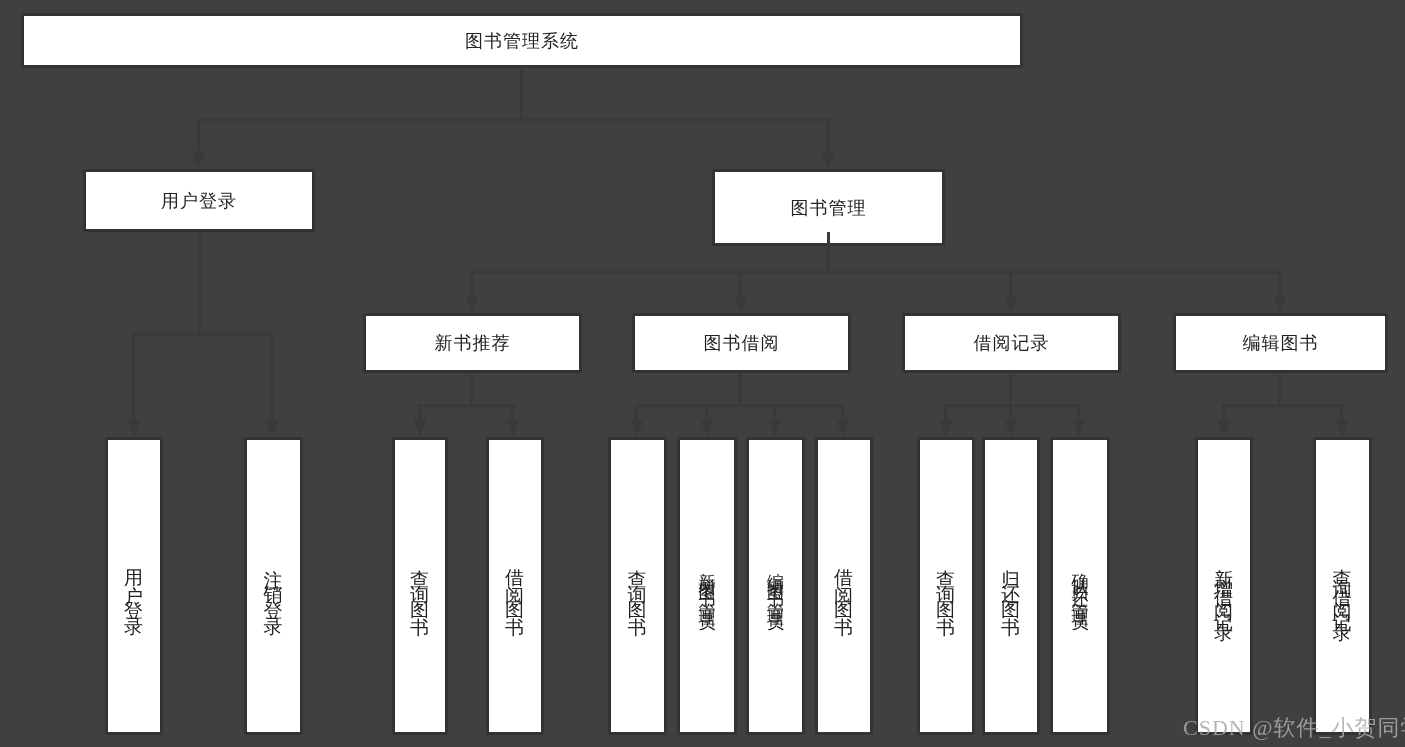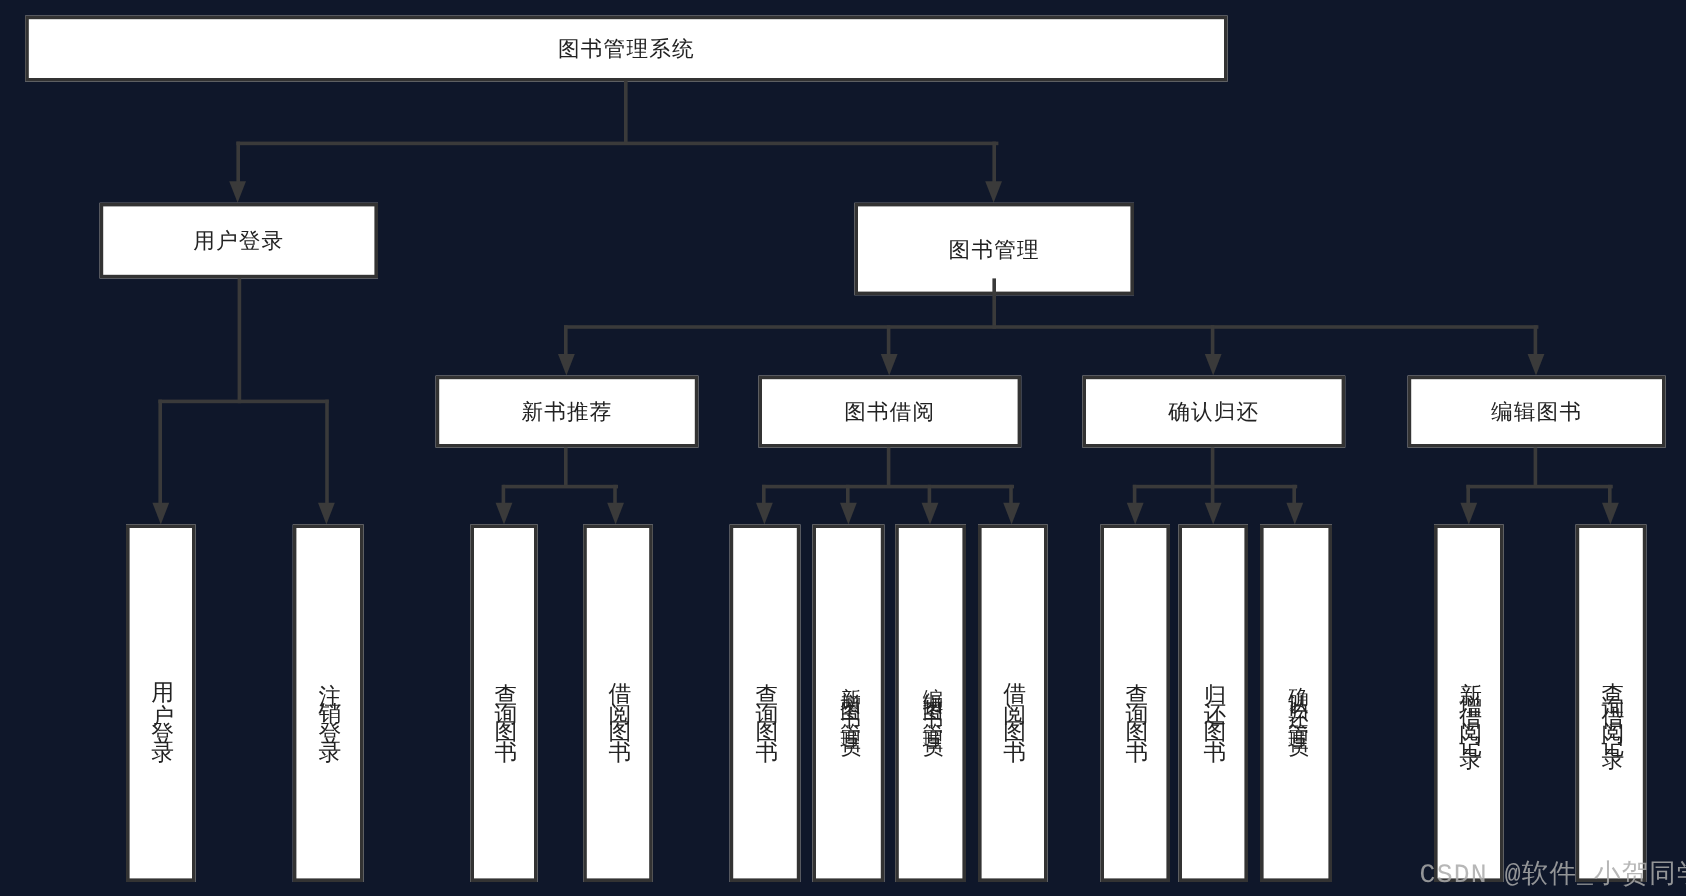--- a/index.html
+++ b/index.html
@@ -1,18 +1,18 @@
 <!DOCTYPE html>
 <html><head>
 <meta charset="utf-8">
 <style>
   html,body{margin:0;padding:0;background:#ffffff;}
   #stage{
-    position:relative;width:1405px;height:747px;background:#0f172a;overflow:hidden;
-    font-family:Liberation Mono, monospace;color:#222222;
+    position:relative;width:1405px;height:747px;background:#404040;overflow:hidden;
+    font-family:Liberation Serif, serif;color:#222222;
   }
   .box{
     position:absolute;box-sizing:border-box;border:3px solid #333333;background:#ffffff;
     display:flex;align-items:center;justify-content:center;
     font-size:18px;letter-spacing:1px;color:#222222;
   }
   .vbox{
     position:absolute;box-sizing:border-box;border:3px solid #333333;background:#ffffff;
     display:flex;align-items:center;justify-content:center;
   }
@@ -75,21 +75,21 @@
   <div class="vline" style="left:1278px;top:271px;width:3px;height:26px;"></div>
   <div class="arrow" style="left:1273px;top:295px;"></div>
 
   <div class="box" style="left:632px;top:313px;width:219px;height:60px;">
     <span>图书借阅</span>
   </div>
   <div class="box" style="left:363px;top:313px;width:219px;height:60px;">
     <span>新书推荐</span>
   </div>
   <div class="box" style="left:902px;top:313px;width:219px;height:60px;">
-    <span>确认归还</span>
+    <span>借阅记录</span>
   </div>
   <div class="box" style="left:1173px;top:313px;width:215px;height:60px;">
     <span>编辑图书</span>
   </div>
 
   <div class="vline" style="left:470px;top:373px;width:3px;height:33px;"></div>
   <div class="hline" style="left:419px;top:404px;width:96px;height:3px;"></div>
   <div class="vline" style="left:418px;top:404px;width:3px;height:17px;"></div>
   <div class="arrow" style="left:413px;top:419px;"></div>
   <div class="vline" style="left:511px;top:404px;width:3px;height:17px;"></div>

